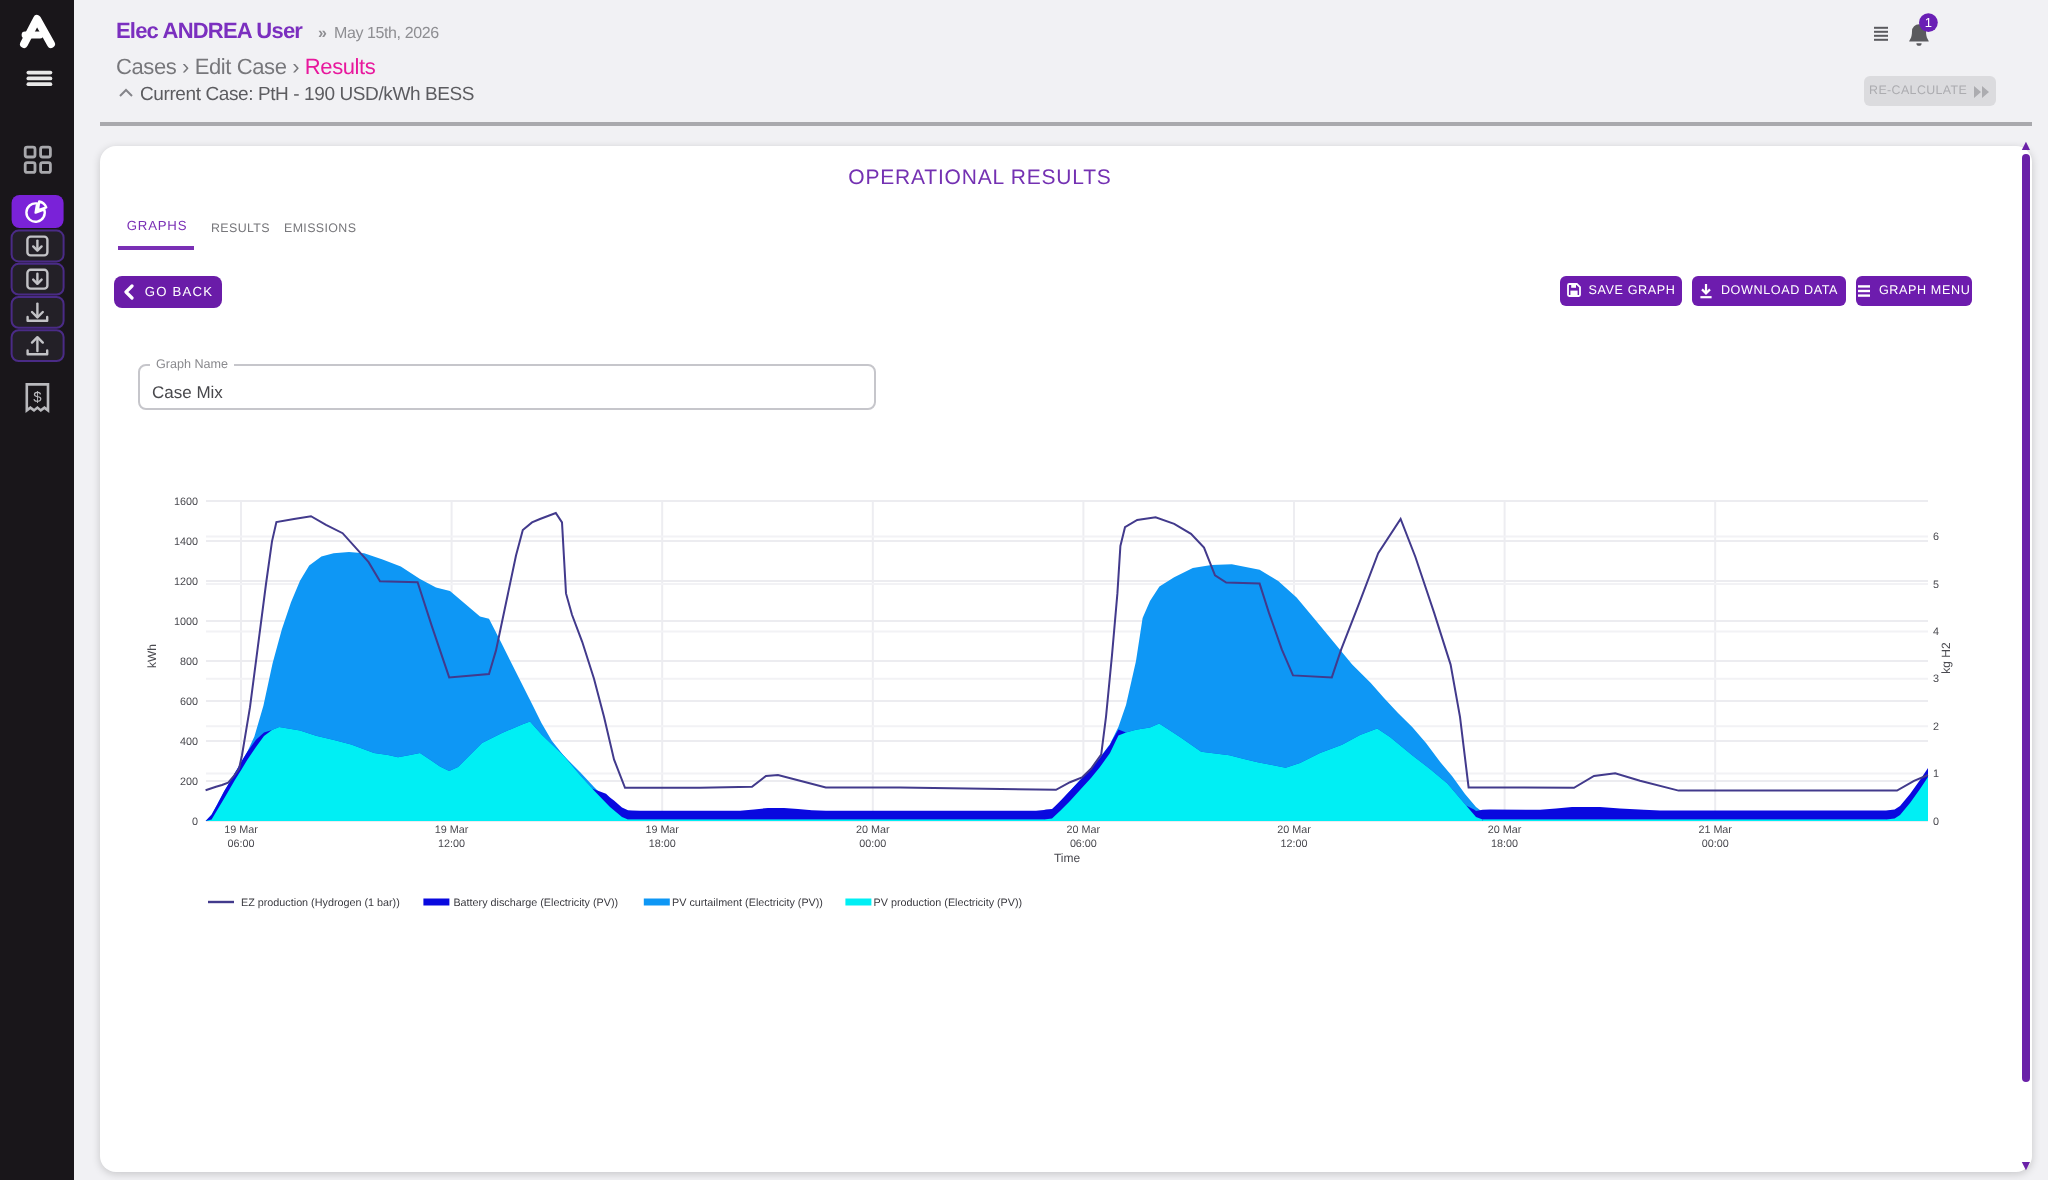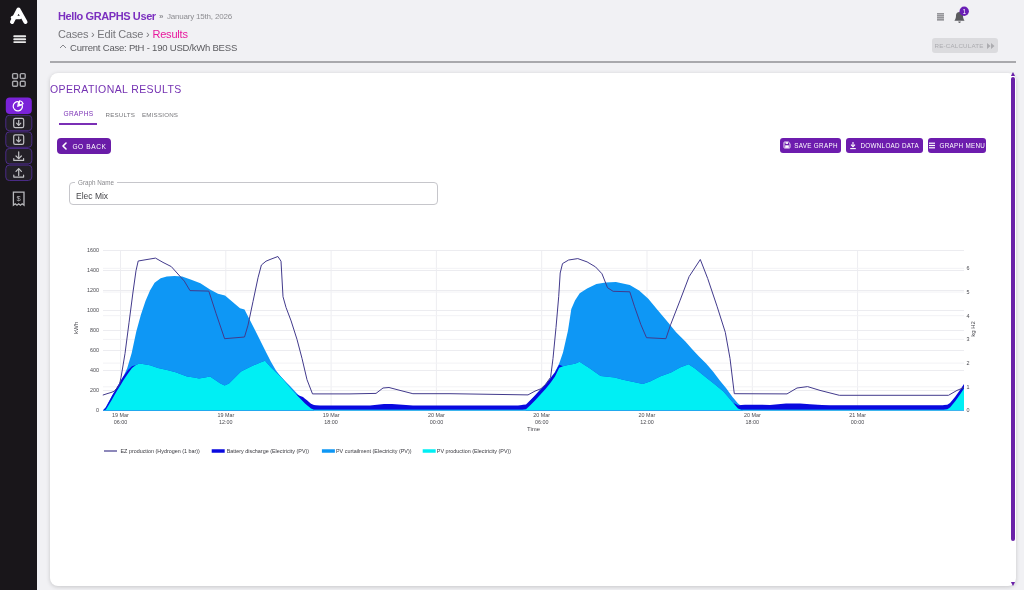--- a/index.html
+++ b/index.html
@@ -55,23 +55,23 @@
     <path d="M 16 171.3 L 18.7 168.6 L 21.4 171.3"></path>
     <path d="M 13.8 175.2 L 13.8 177.1 L 23.6 177.1 L 23.6 175.2"></path>
   </g>
 
   <g fill="none" stroke="#B9B9BD" stroke-width="1.3">
     <path d="M 13.4 192.2 L 24 192.2 L 24 205.2 L 22.2 203.8 L 20.4 205.2 L 18.7 203.8 L 17 205.2 L 15.2 203.8 L 13.4 205.2 Z"></path>
     <text x="18.7" y="201" font-size="7.5" fill="#B9B9BD" stroke="none" text-anchor="middle" font-family="Liberation Sans,sans-serif">$</text>
   </g>
 </svg>
 
-<div class="abs" style="left:58px;top:10px;font-size:11px;font-weight:bold;color:#7B2FBF;letter-spacing:-.4px">Hello GRAPHS User</div>
+<div class="abs" style="left:58px;top:10px;font-size:11px;font-weight:bold;color:#7B2FBF;letter-spacing:-.4px">Elec ANDREA User</div>
 <div class="abs" style="left:159px;top:12px;font-size:8px;font-weight:bold;color:#8E8E92">»</div>
-<div class="abs" style="left:167px;top:12px;font-size:8px;color:#8E8E92;letter-spacing:-.2px">January 15th, 2026</div>
+<div class="abs" style="left:167px;top:12px;font-size:8px;color:#8E8E92;letter-spacing:-.2px">May 15th, 2026</div>
 <div class="abs" style="left:58px;top:28px;font-size:11px;color:#77777B;letter-spacing:-.2px">Cases › Edit Case › <span style="color:#E8189D">Results</span></div>
 <svg class="abs" style="left:59px;top:43.5px" width="8" height="5" viewBox="0 0 8 5">
     <path d="M 1 4 L 4 1 L 7 4" fill="none" stroke="#85858A" stroke-width="1"></path>
   </svg>
 <div class="abs" style="left:70px;top:42px;font-size:9.5px;color:#5C5C60;letter-spacing:-.2px">Current Case: PtH - 190 USD/kWh BESS</div>
 <div class="abs" style="left:50px;top:61px;width:966px;height:2px;background:#A9A9AD"></div>
 
 <svg class="abs" style="left:930px;top:3px" width="45" height="22" viewBox="0 0 45 22">
   <g stroke="#5A5A5E" stroke-width="1">
     <line x1="7" y1="10.9" x2="14" y2="10.9"></line>
@@ -83,21 +83,21 @@
   <path d="M 28.2 18.6 a 1.3 1.3 0 0 0 2.6 0 z" fill="#5A5A5E"></path>
   <circle cx="34.2" cy="8.3" r="4.7" fill="#6A1FB5"></circle>
   <text x="34.2" y="10.6" font-size="6.5" fill="#fff" text-anchor="middle" font-family="Liberation Sans,sans-serif">1</text>
 </svg>
 <div class="abs" style="left:932px;top:38px;width:66px;height:15px;background:#DBDBDE;border-radius:3px;color:#ACACB0;font-size:6.2px;letter-spacing:.2px;display:flex;white-space:nowrap;;align-items:center;justify-content:center">RE-CALCULATE&nbsp;&nbsp;<svg width="8" height="6" viewBox="0 0 8 6">
       <path d="M0 0 L3.5 3 L0 6 Z M4 0 L7.5 3 L4 6 Z" fill="#ACACB0"></path>
     </svg></div>
 
 <div class="abs" style="left:50px;top:73px;width:966px;height:513px;background:#fff;border-radius:8px;box-shadow:0 1px 4px rgba(0,0,0,.18)"></div>
 
-<div class="abs" style="left:50px;top:82.5px;width:880px;text-align:left;font-size:10.5px;color:#7431B2;letter-spacing:.4px">OPERATIONAL RESULTS</div>
+<div class="abs" style="left:50px;top:82.5px;width:880px;text-align:center;font-size:10.5px;color:#7431B2;letter-spacing:.4px">OPERATIONAL RESULTS</div>
 
 <div class="abs" style="left:60px;top:110px;font-size:6.6px;color:#7A2FB5;letter-spacing:.4px;width:37px;text-align:center">GRAPHS</div>
 <div class="abs" style="left:59px;top:123.3px;width:37.5px;height:1.6px;background:#7A2FB5"></div>
 <div class="abs" style="left:105.5px;top:110.5px;font-size:6.2px;color:#77777B;letter-spacing:.2px">RESULTS</div>
 <div class="abs" style="left:142px;top:110.5px;font-size:6.2px;color:#77777B;letter-spacing:.2px">EMISSIONS</div>
 
 <div class="abs" style="left:57px;top:138px;width:54px;height:16px;background:#6A1CA8;border-radius:4px;color:#fff;font-size:6.6px;display:flex;align-items:center;justify-content:center;letter-spacing:.6px">
   <svg width="7" height="8" viewBox="0 0 7 8" style="margin-right:4px">
       <path d="M 5 1 L 2 4 L 5 7" fill="none" stroke="#fff" stroke-width="1.6" stroke-linecap="round" stroke-linejoin="round"></path>
     </svg>GO BACK</div>
@@ -122,21 +122,21 @@
   <svg width="8" height="7" viewBox="0 0 8 7" style="margin-right:3px">
       <g stroke="#fff" stroke-width="1.2">
         <line x1="1" y1="1.2" x2="7" y2="1.2"></line>
         <line x1="1" y1="3.5" x2="7" y2="3.5"></line>
         <line x1="1" y1="5.8" x2="7" y2="5.8"></line>
       </g>
     </svg>GRAPH MENU</div>
 
 <div class="abs" style="left:69px;top:182px;width:369px;height:23px;border:1px solid #C6C6CB;border-radius:4px"></div>
 <div class="abs" style="left:75px;top:179px;background:#fff;padding:0 3px;font-size:6.3px;color:#8A8A8E">Graph Name</div>
-<div class="abs" style="left:76px;top:190.5px;font-size:8.5px;color:#48484C">Elec Mix</div>
+<div class="abs" style="left:76px;top:190.5px;font-size:8.5px;color:#48484C">Case Mix</div>
 
 <svg style="position:absolute;left:0;top:230px" width="1024" height="240" viewBox="0 230 1024 240">
 <line x1="120.5" y1="250.5" x2="120.5" y2="410.5" stroke="#EDEDF1" stroke-width="1"></line>
 <line x1="225.8" y1="250.5" x2="225.8" y2="410.5" stroke="#EDEDF1" stroke-width="1"></line>
 <line x1="331.1" y1="250.5" x2="331.1" y2="410.5" stroke="#EDEDF1" stroke-width="1"></line>
 <line x1="436.4" y1="250.5" x2="436.4" y2="410.5" stroke="#EDEDF1" stroke-width="1"></line>
 <line x1="541.7" y1="250.5" x2="541.7" y2="410.5" stroke="#EDEDF1" stroke-width="1"></line>
 <line x1="647.0" y1="250.5" x2="647.0" y2="410.5" stroke="#EDEDF1" stroke-width="1"></line>
 <line x1="752.3" y1="250.5" x2="752.3" y2="410.5" stroke="#EDEDF1" stroke-width="1"></line>
 <line x1="857.6" y1="250.5" x2="857.6" y2="410.5" stroke="#EDEDF1" stroke-width="1"></line>

